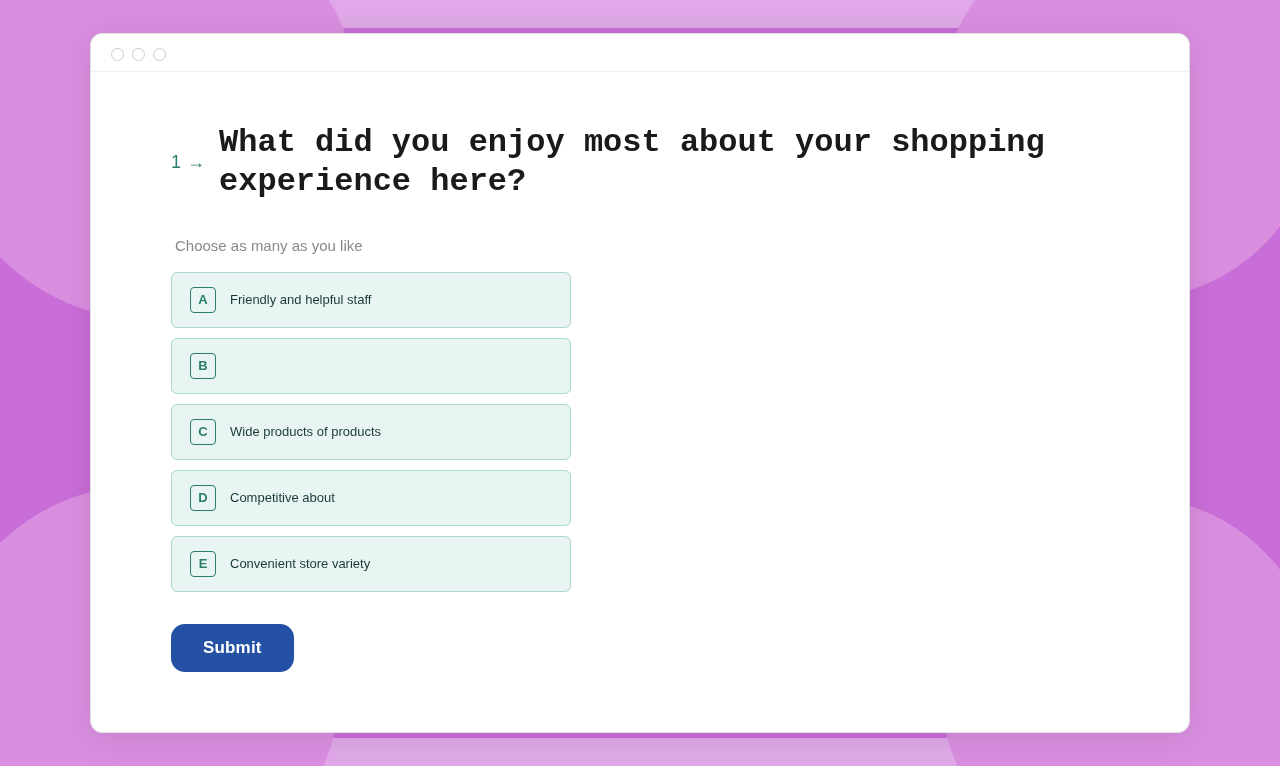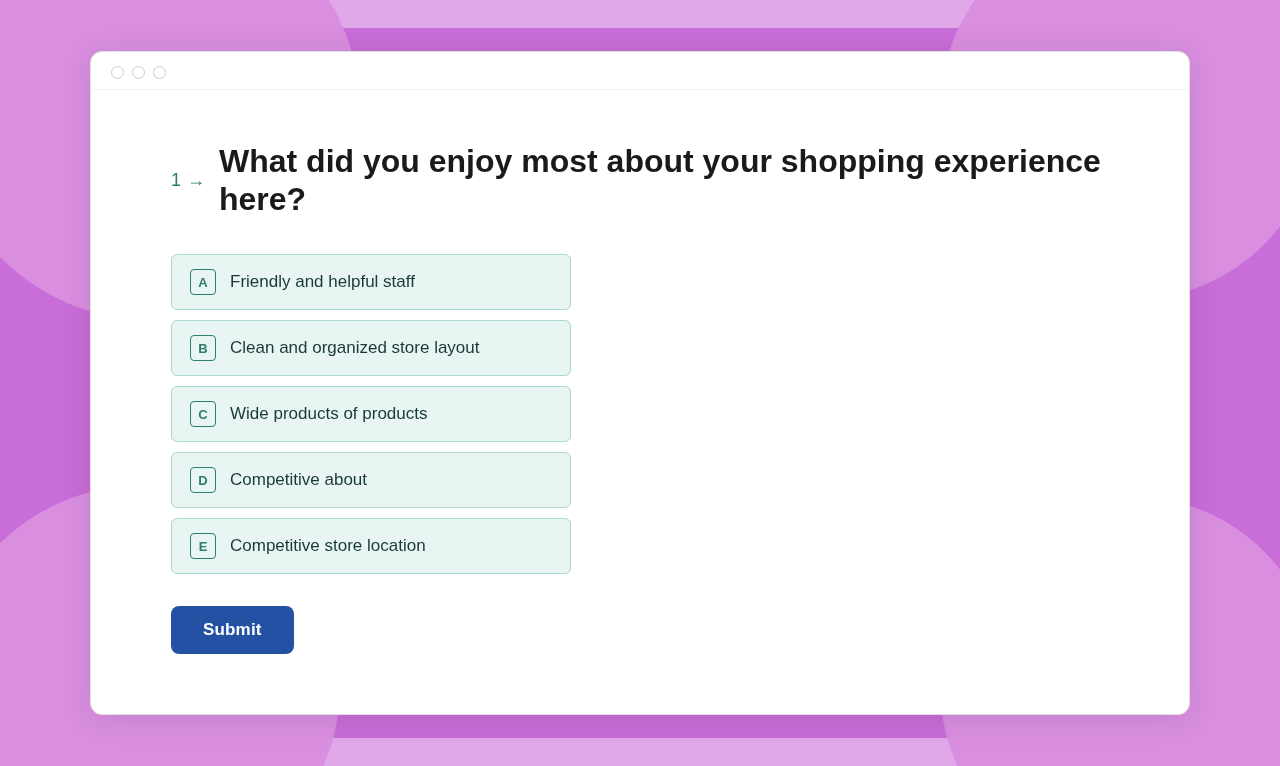--- a/index.html
+++ b/index.html
@@ -126,20 +126,21 @@
       align-items: center;
       gap: 6px;
       white-space: nowrap;
     }
 
     .question-text {
       font-size: 32px;
       font-weight: 700;
       color: #1a1a1a;
       line-height: 1.2;
+      font-family: Liberation Mono, monospace;
     }
 
     .instruction {
       font-size: 15px;
       color: #888888;
       margin-bottom: 18px;
       margin-left: 4px;
     }
 
     .options-list {
@@ -174,30 +175,30 @@
       flex-shrink: 0;
     }
 
     .option-letter {
       font-size: 13px;
       font-weight: 600;
       color: #2d7d6e;
     }
 
     .option-label {
-      font-size: 17px;
+      font-size: 13px;
       color: #1a3a36;
       font-weight: 400;
     }
 
     .submit-button {
       background-color: #2451a3;
       color: #ffffff;
       border: none;
-      border-radius: 8px;
+      border-radius: 14px;
       padding: 14px 32px;
       font-size: 17px;
       font-weight: 600;
       cursor: pointer;
       letter-spacing: 0.01em;
     }
   </style>
 </head>
 <body>
 
@@ -217,47 +218,47 @@
     <span class="window-dot"></span>
   </div>
   <div class="window-content">
     <div class="question-header">
       <span class="question-number">
         <span>1</span>
         <span>→</span>
       </span>
       <span class="question-text">What did you enjoy most about your shopping experience here?</span>
     </div>
+    <div class="instruction">Choose as many as you like</div>
     <div class="options-list" id="options-container">
     <div class="option-item">
           <div class="option-letter-box">
             <span class="option-letter">A</span>
           </div>
           <span class="option-label">Friendly and helpful staff</span>
         </div>
         <div class="option-item">
           <div class="option-letter-box">
             <span class="option-letter">B</span>
           </div>
-          <span class="option-label">Clean and organized store layout</span>
         </div>
         <div class="option-item">
           <div class="option-letter-box">
             <span class="option-letter">C</span>
           </div>
           <span class="option-label">Wide products of products</span>
         </div>
         <div class="option-item">
           <div class="option-letter-box">
             <span class="option-letter">D</span>
           </div>
           <span class="option-label">Competitive about</span>
         </div>
         <div class="option-item">
           <div class="option-letter-box">
             <span class="option-letter">E</span>
           </div>
-          <span class="option-label">Competitive store location</span>
+          <span class="option-label">Convenient store variety</span>
         </div>
       </div>
     <button class="submit-button">Submit</button>
   </div>
 </div>
 
 </body></html>

